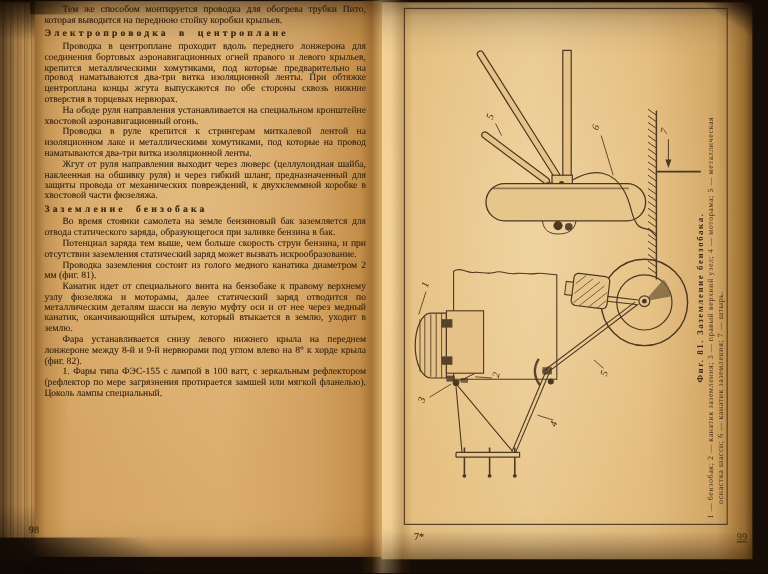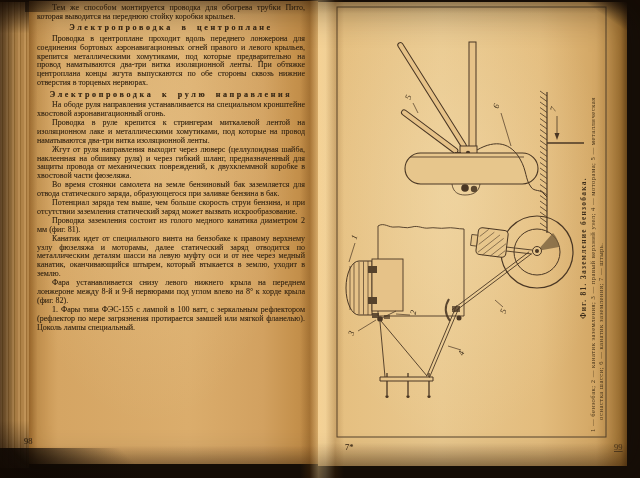--- a/index.html
+++ b/index.html
@@ -32,44 +32,44 @@
     background:linear-gradient(215deg,#120b06 16%,rgba(18,11,6,0) 58%);}
   .v-top-left{position:absolute;left:25px;top:0;width:80px;height:12px;
     background:linear-gradient(135deg,rgba(18,11,6,.8),rgba(18,11,6,0) 62%);}
   .v-bot-left{position:absolute;left:0;bottom:0;width:190px;height:30px;
     background:linear-gradient(45deg,rgba(14,8,4,.92) 18%,rgba(14,8,4,0) 68%);}
 
   .text-col{position:absolute;left:8px;top:3px;width:268px;color:#3d2c18;
     font-size:8px;line-height:8.9px;text-align:justify;
     text-shadow:0 0 .4px rgba(61,44,24,.55);}
   .text-col p{margin:0;text-indent:15px;}
-  .text-col h3{margin:2.5px 0 1.5px;text-align:center;font-size:8.1px;font-weight:700;
+  .text-col h3{margin:2.5px 0 1.5px;text-align:left;font-size:8.1px;font-weight:700;
     letter-spacing:2.6px;word-spacing:4px;text-indent:0;}
   .pagenum{position:absolute;font-size:8.5px;color:#42301b;text-shadow:0 0 .4px rgba(61,44,24,.5);}
   svg text{font-family:"Liberation Serif","DejaVu Serif",serif;}
   .fig-label{font-size:8.5px;font-style:italic;fill:#3c2c19;}
   .cap-title{font-size:7.4px;font-weight:700;letter-spacing:1.3px;fill:#3c2c19;}
   .cap-leg{font-size:6.6px;letter-spacing:.5px;fill:#453218;}
 </style>
 </head>
 <body>
 
 <div class="photo">
 
   <div class="edge-strip"></div>
 
   <div class="page-left">
     <div class="text-col">
       <p>Тем же способом монтируется проводка для обогрева трубки Пито, которая выводится на переднюю стойку коробки крыльев.</p>
       <h3>Электропроводка в центроплане</h3>
       <p>Проводка в центроплане проходит вдоль переднего лонжерона для соединения бортовых аэронавигационных огней правого и левого крыльев, крепится металлическими хомутиками, под которые предварительно на провод наматываются два-три витка изоляционной ленты. При обтяжке центроплана концы жгута выпускаются по обе стороны сквозь нижние отверстия в торцевых нервюрах.</p>
-      <h3>Электропроводка к рулю направления</h3>
       <p>На ободе руля направления устанавливается на специальном кронштейне хвостовой аэронавигационный огонь.</p>
       <p>Проводка в руле крепится к стрингерам миткалевой лентой на изоляционном лаке и металлическими хомутиками, под которые на провод наматываются два-три витка изоляционной ленты.</p>
       <p>Жгут от руля направления выходит через люверс (целлулоидная шайба, наклеенная на обшивку руля) и через гибкий шланг, предназначенный для защиты провода от механических повреждений, к двухклеммной коробке в хвостовой части фюзеляжа.</p>
+      <h3>Заземление бензобака</h3>
       <p>Во время стоянки самолета на земле бензиновый бак заземляется для отвода статического заряда, образующегося при заливке бензина в бак.</p>
       <p>Потенциал заряда тем выше, чем больше скорость струи бензина, и при отсутствии заземления статический заряд может вызвать искрообразование.</p>
       <p>Проводка заземления состоит из голого медного канатика диаметром 2 мм (фиг. 81).</p>
       <p>Канатик идет от специального винта на бензобаке к правому верхнему узлу фюзеляжа и моторамы, далее статический заряд отводится по металлическим деталям шасси на левую муфту оси и от нее через медный канатик, оканчивающийся штырем, который втыкается в землю, уходит в землю.</p>
       <p>Фара устанавливается снизу левого нижнего крыла на переднем лонжероне между 8-й и 9-й нервюрами под углом влево на 8° к хорде крыла (фиг. 82).</p>
       <p>1. Фары типа ФЭС-155 с лампой в 100 ватт, с зеркальным рефлектором (рефлектор по мере загрязнения протирается замшей или мягкой фланелью). Цоколь лампы специальный.</p>
     </div>
   </div>
 
   <div class="page-right">

